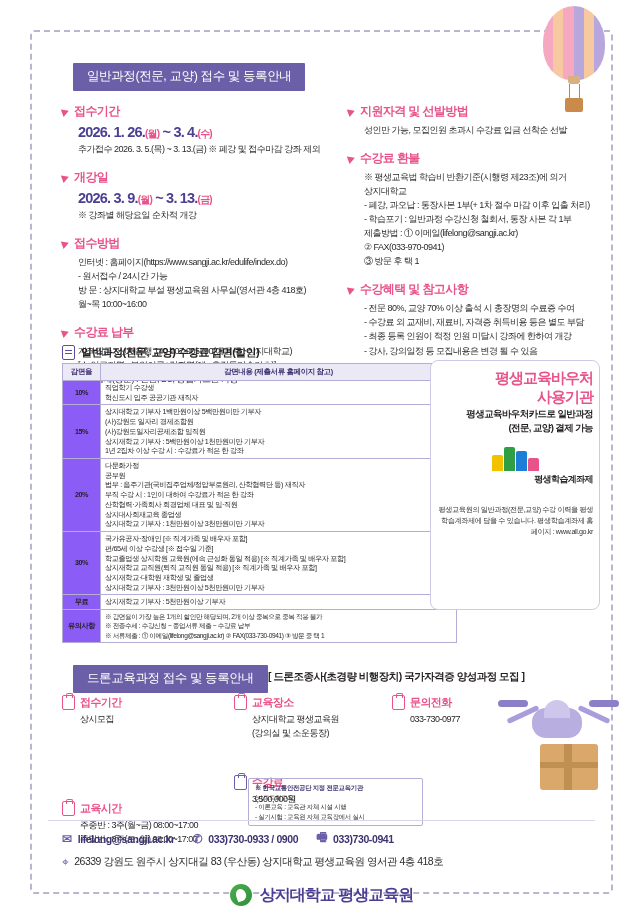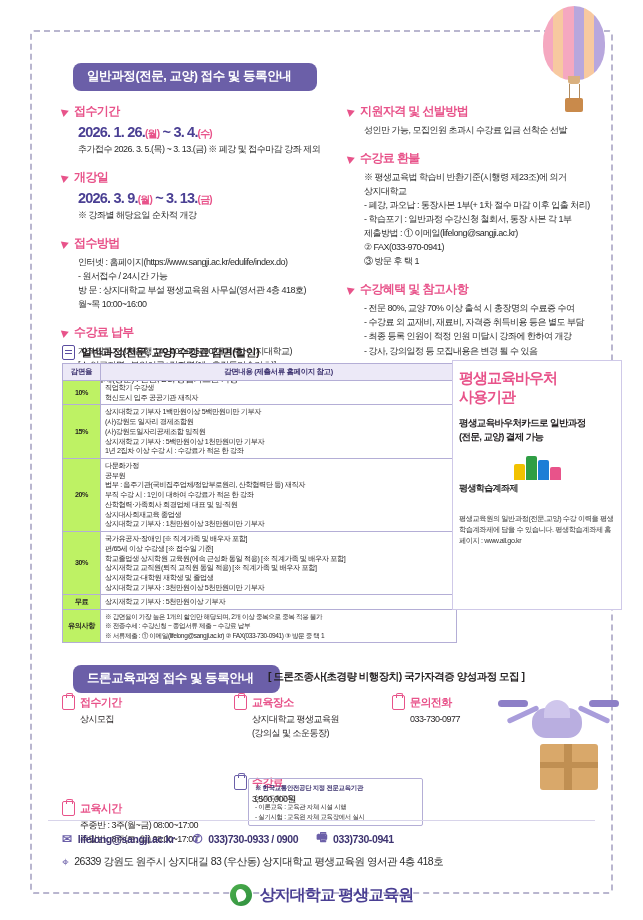--- a/index.html
+++ b/index.html
@@ -45,24 +45,24 @@
     background:#c98a4b; border-radius:2px;
   }
   .balloon .rope {
     position:absolute; top:78px; width:1px; height:16px; background:#b08a5e;
   }
   
   .sec-title {
     display:inline-block;
     background:#6b5fa8;
     color:#fff;
-    font-weight:bold;
+    font-weight:normal;
     font-size:12.5px;
-    padding:5px 26px 6px 14px;
-    border-radius:8px;
+    padding:5px 14px 6px 14px;
+    border-radius:1px;
     letter-spacing:-0.4px;
   }
   .hdr-top { position:absolute; left:73px; top:63px; }
   .hdr-drone { position:absolute; left:73px; top:665px; }
   .drone-sub {
     position:absolute; left:268px; top:670px;
     font-size:10.5px; font-weight:bold; color:#231f20;
     letter-spacing:-0.5px;
   }
   
@@ -114,30 +114,30 @@
     font-size:7.2px; letter-spacing:-0.4px;
   }
   table.fee th {
     background:#ece9f7; color:#3d3370; font-weight:bold;
     border:1px solid #b4aed6; padding:3px 2px; font-size:7.5px;
   }
   table.fee td {
     border:1px solid #b4aed6; padding:2px 4px; vertical-align:middle;
     line-height:1.35;
   }
-  table.fee td.pct { text-align:center; font-weight:bold; width:38px; background:#bef264; }
+  table.fee td.pct { text-align:center; font-weight:bold; width:38px; background:#8b5cf6; }
   table.fee td.note { font-size:6.6px; line-height:1.4; }
   
   .voucher {
-    position:absolute; left:452px; top:360px; width:170px; height:250px;
-    border:1.5px solid #cfc9e8; border-radius:0; background:#fff;
-    text-align:left; padding:8px 6px;
+    position:absolute; left:430px; top:360px; width:170px; height:250px;
+    border:1.5px solid #cfc9e8; border-radius:8px; background:#fff;
+    text-align:right; padding:8px 6px;
   }
   .voucher .v1 { color:#e8538a; font-weight:bold; font-size:15px; letter-spacing:-1px; line-height:1.25; }
-  .voucher .v2 { font-size:9.5px; font-weight:bold; margin-top:9px; line-height:1.4; letter-spacing:-0.6px; }
+  .voucher .v2 { font-size:9.5px; font-weight:bold; line-height:1.4; letter-spacing:-0.6px; }
   .voucher .logo { margin:7px auto 2px auto; width:46px; height:30px; position:relative; }
   .voucher .logo span { position:absolute; bottom:0; width:11px; border-radius:2px 2px 0 0; }
   .voucher .l1 { left:0; height:16px; background:#f2c200; }
   .voucher .l2 { left:12px; height:24px; background:#2f9e44; }
   .voucher .l3 { left:24px; height:20px; background:#1c7ed6; }
   .voucher .l4 { left:36px; height:13px; background:#e8538a; }
   .voucher .v3 { font-size:9px; font-weight:bold; color:#2b2b2b; letter-spacing:-0.6px; }
   .voucher .v4 { font-size:7.2px; line-height:1.5; margin-top:19px; color:#333; letter-spacing:-0.4px; }
   
   .drone-grid { position:absolute; left:62px; top:695px; width:440px; }

